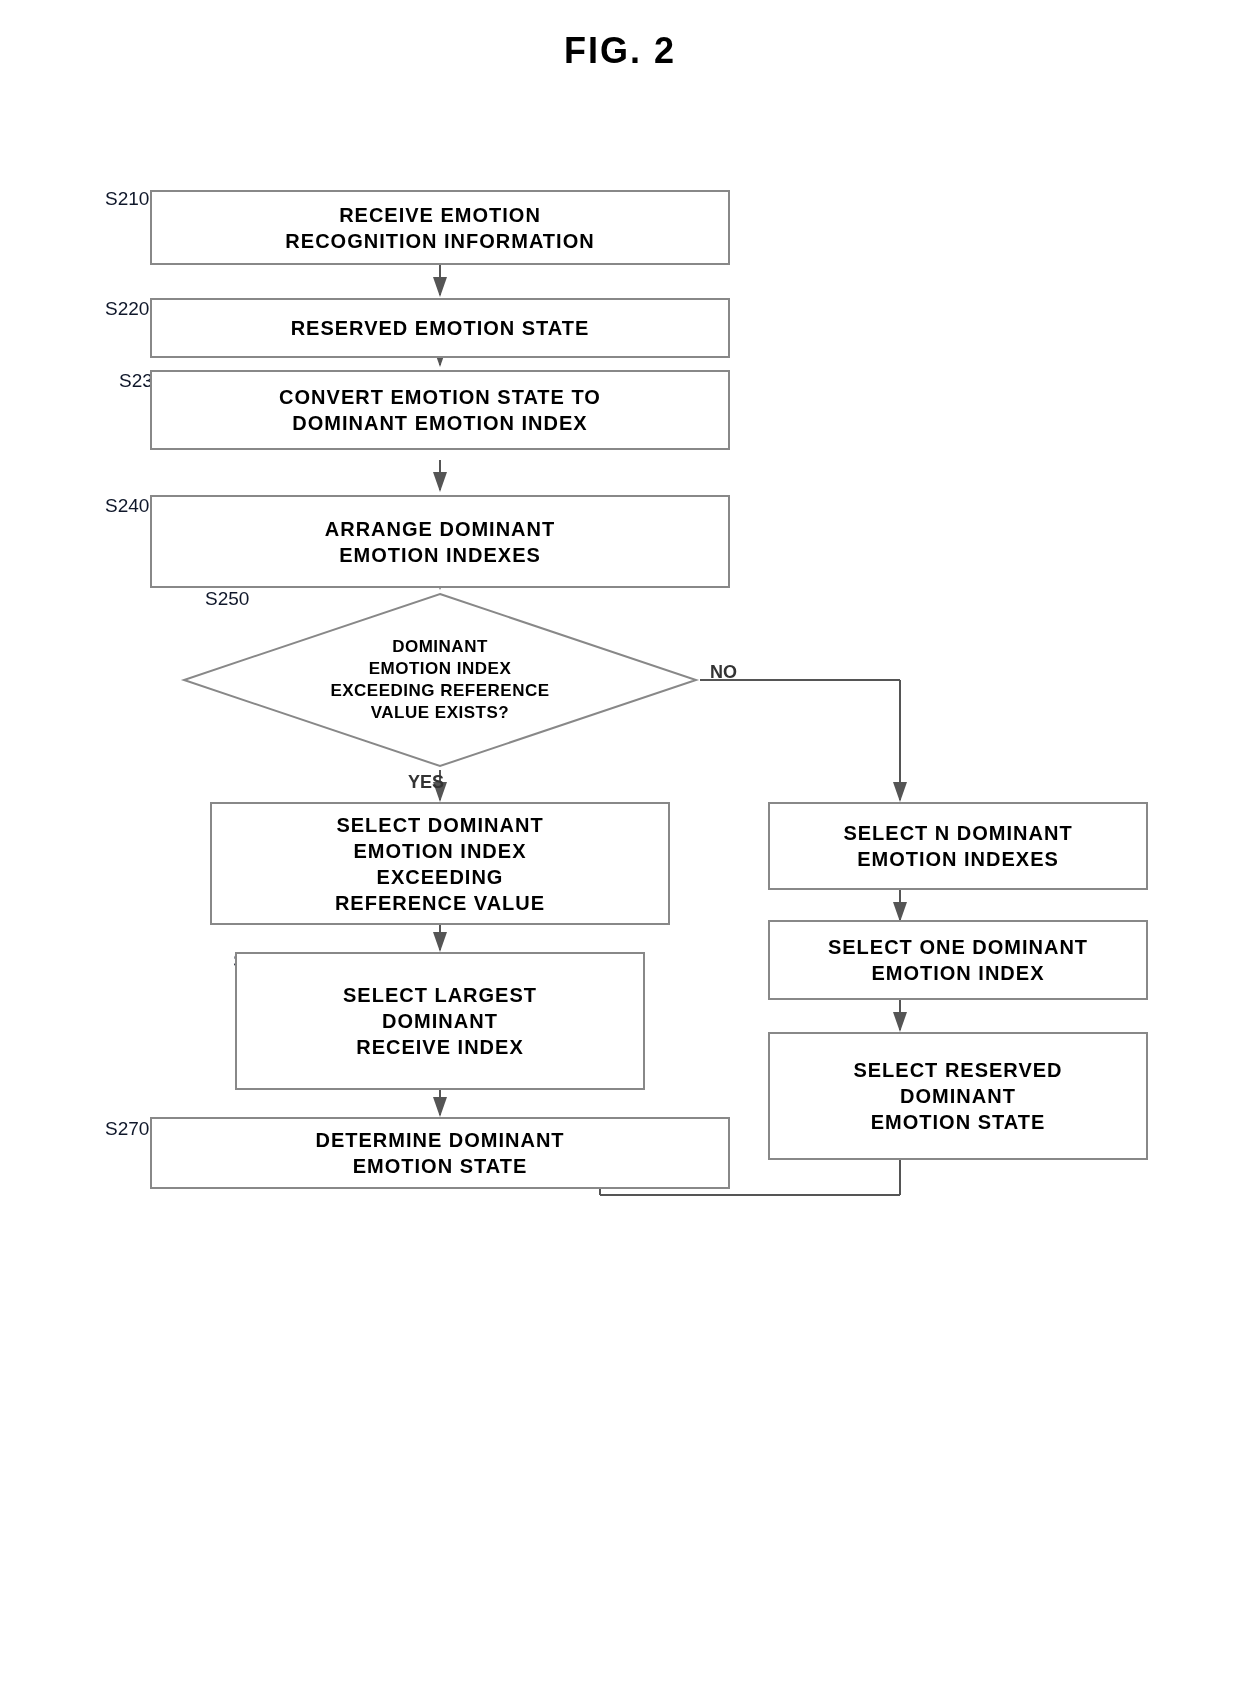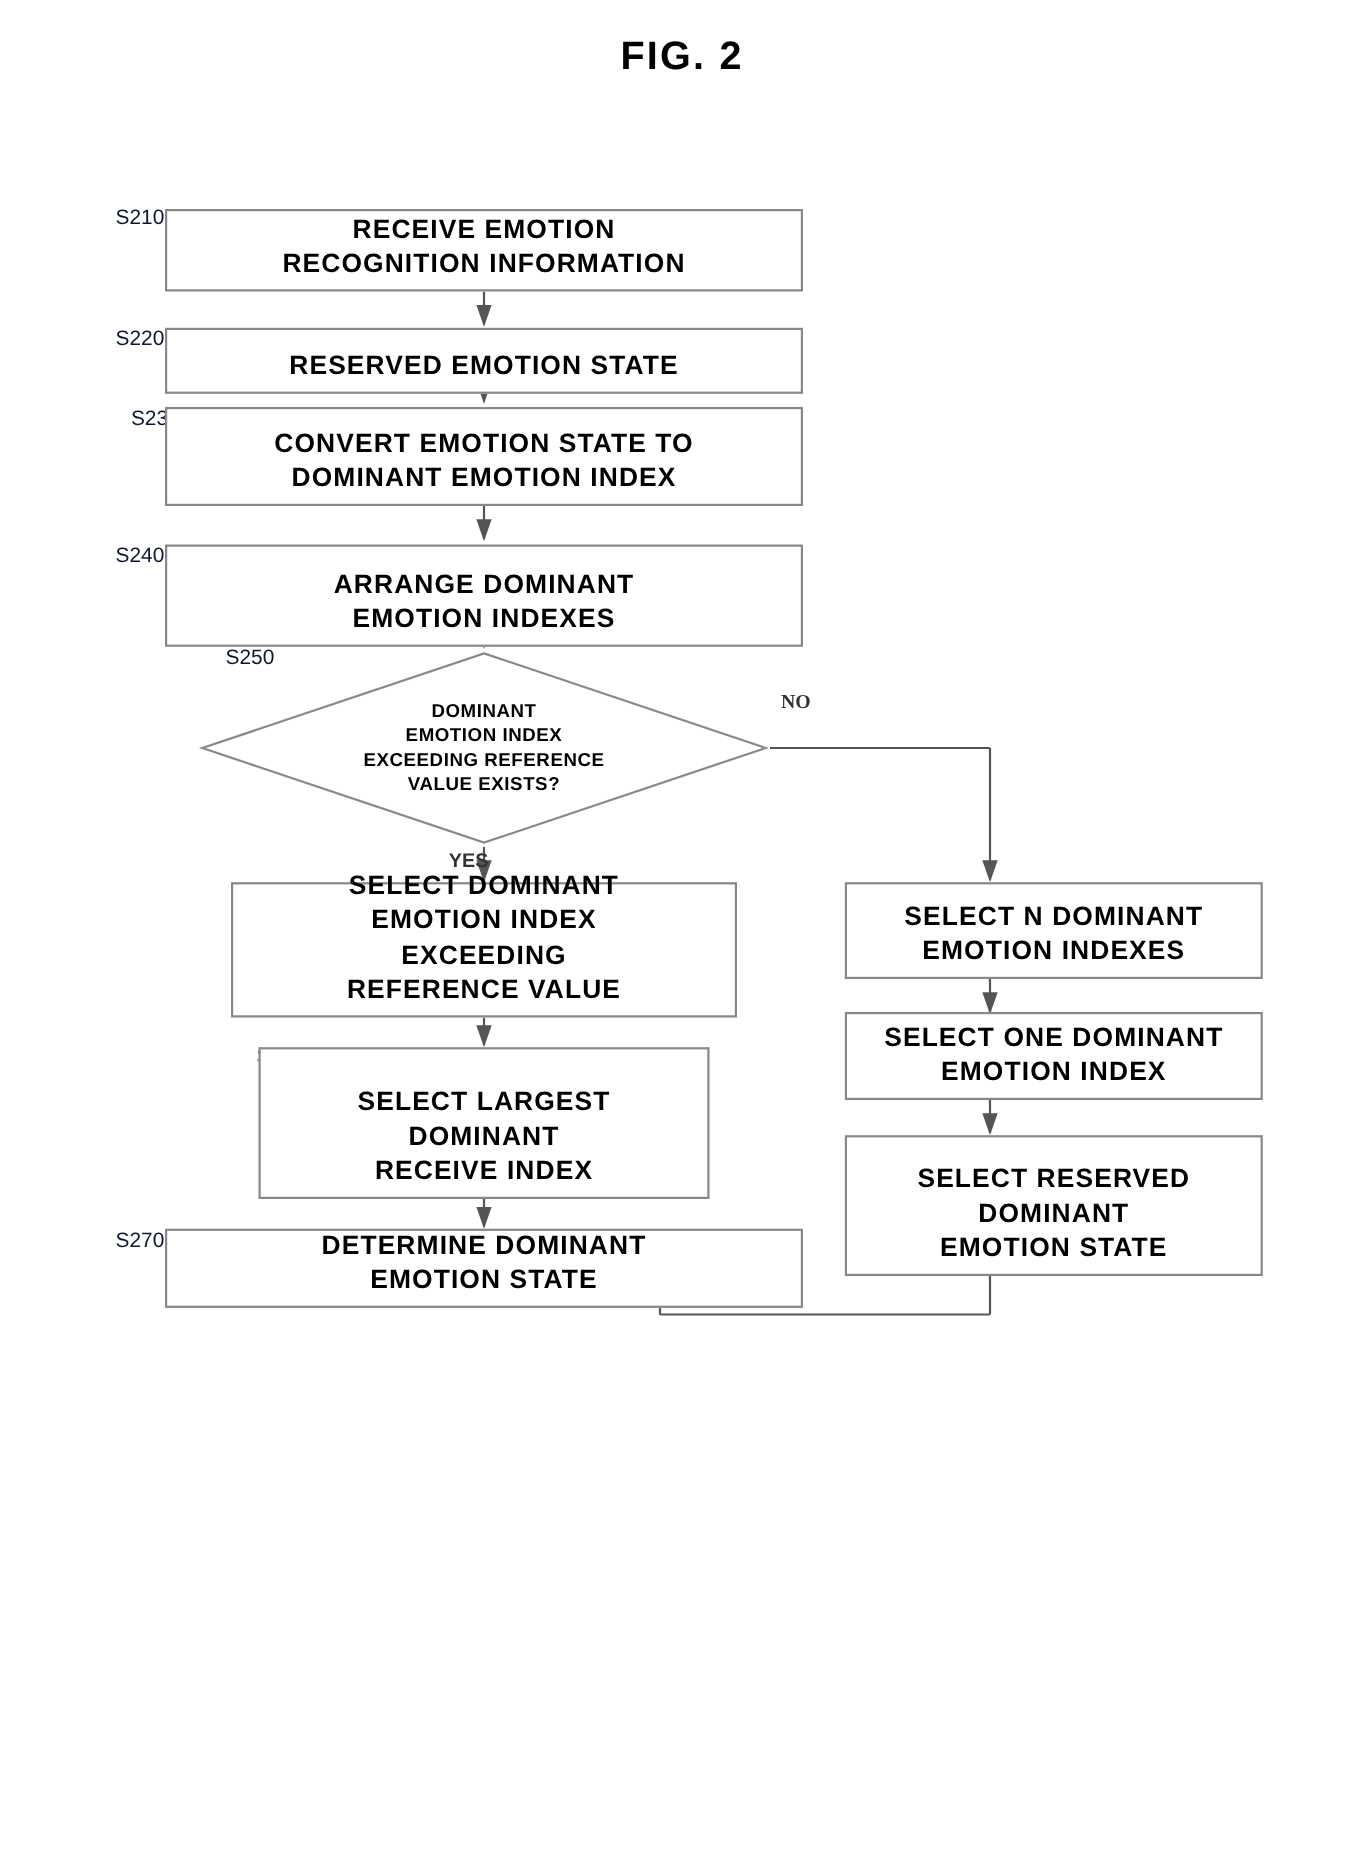--- a/index.html
+++ b/index.html
@@ -31,24 +31,24 @@
       left: 50px;
       width: 1140px;
       height: 1590px;
     }
     
     .box {
       position: absolute;
       border: 2px solid #888;
       background: #fff;
       display: flex;
-      align-items: flex-end;
+      align-items: center;
       justify-content: center;
       text-align: center;
-      font-size: 24px;
+      font-size: 20px;
       font-weight: bold;
       letter-spacing: 1px;
       line-height: 1.3;
       padding: 8px;
     }
     
     .diamond-wrap {
       position: absolute;
       display: flex;
       align-items: center;
@@ -137,21 +137,21 @@
 
       <line x1="850" y1="920" x2="850" y2="950" stroke="#555" stroke-width="2" marker-end="url(#arrow)"></line>
 
       <line x1="850" y1="1080" x2="850" y2="1115" stroke="#555" stroke-width="2"></line>
       <line x1="850" y1="1115" x2="550" y2="1115" stroke="#555" stroke-width="2"></line>
       <line x1="550" y1="1080" x2="550" y2="1115" stroke="#555" stroke-width="1" stroke-dasharray="0"></line>
 
       <line x1="550" y1="1115" x2="550" y2="1060" stroke="#555" stroke-width="2" marker-end="url(#arrow)"></line>
     </svg>
 
-    <div class="arrow-label" style="left: 660px; top: 548px; font-family: Liberation Serif, serif;">NO</div>
+    <div class="arrow-label" style="left: 660px; top: 582px;">NO</div>
     <div class="arrow-label" style="left: 358px; top: 692px;">YES</div>
 
     <div class="step-label" style="left: 55px; top: 108px;">S210</div>
     <div class="step-label" style="left: 55px; top: 218px;">S220</div>
     <div class="step-label" style="left: 69px; top: 290px;">S230</div>
     <div class="step-label" style="left: 55px; top: 415px;">S240</div>
     <div class="step-label" style="left: 155px; top: 508px;">S250</div>
     <div class="step-label" style="left: 230px; top: 720px;">S260</div>
     <div class="step-label" style="left: 183px; top: 870px;">S265</div>
     <div class="step-label" style="left: 55px; top: 1038px;">S270</div>
@@ -161,21 +161,21 @@
 
     <div class="box" style="left: 100px; top: 110px; width: 580px; height: 75px;">
       <span style="white-space:pre-line;">RECEIVE EMOTION
 RECOGNITION INFORMATION</span>
     </div>
 
     <div class="box" style="left: 100px; top: 218px; width: 580px; height: 60px;">
       <span style="white-space:pre-line;">RESERVED EMOTION STATE</span>
     </div>
 
-    <div class="box" style="left: 100px; top: 290px; width: 580px; height: 90px;">
+    <div class="box" style="left: 100px; top: 290px; width: 580px; height: 80px;">
       <span style="white-space:pre-line;">CONVERT EMOTION STATE TO
 DOMINANT EMOTION INDEX</span>
     </div>
 
     <div class="box" style="left: 100px; top: 415px; width: 580px; height: 93px;">
       <span style="white-space:pre-line;">ARRANGE DOMINANT
 EMOTION INDEXES</span>
     </div>
 
     <div class="diamond-wrap" style="left: 130px; top: 510px; width: 520px; height: 180px;">

